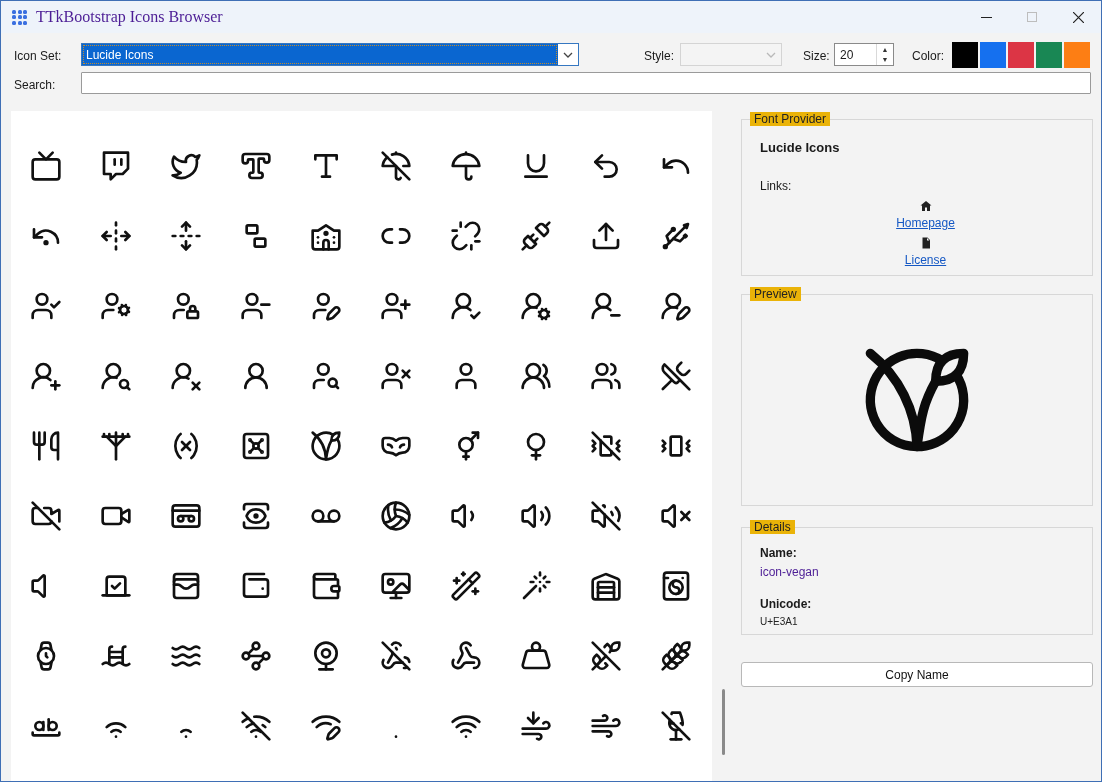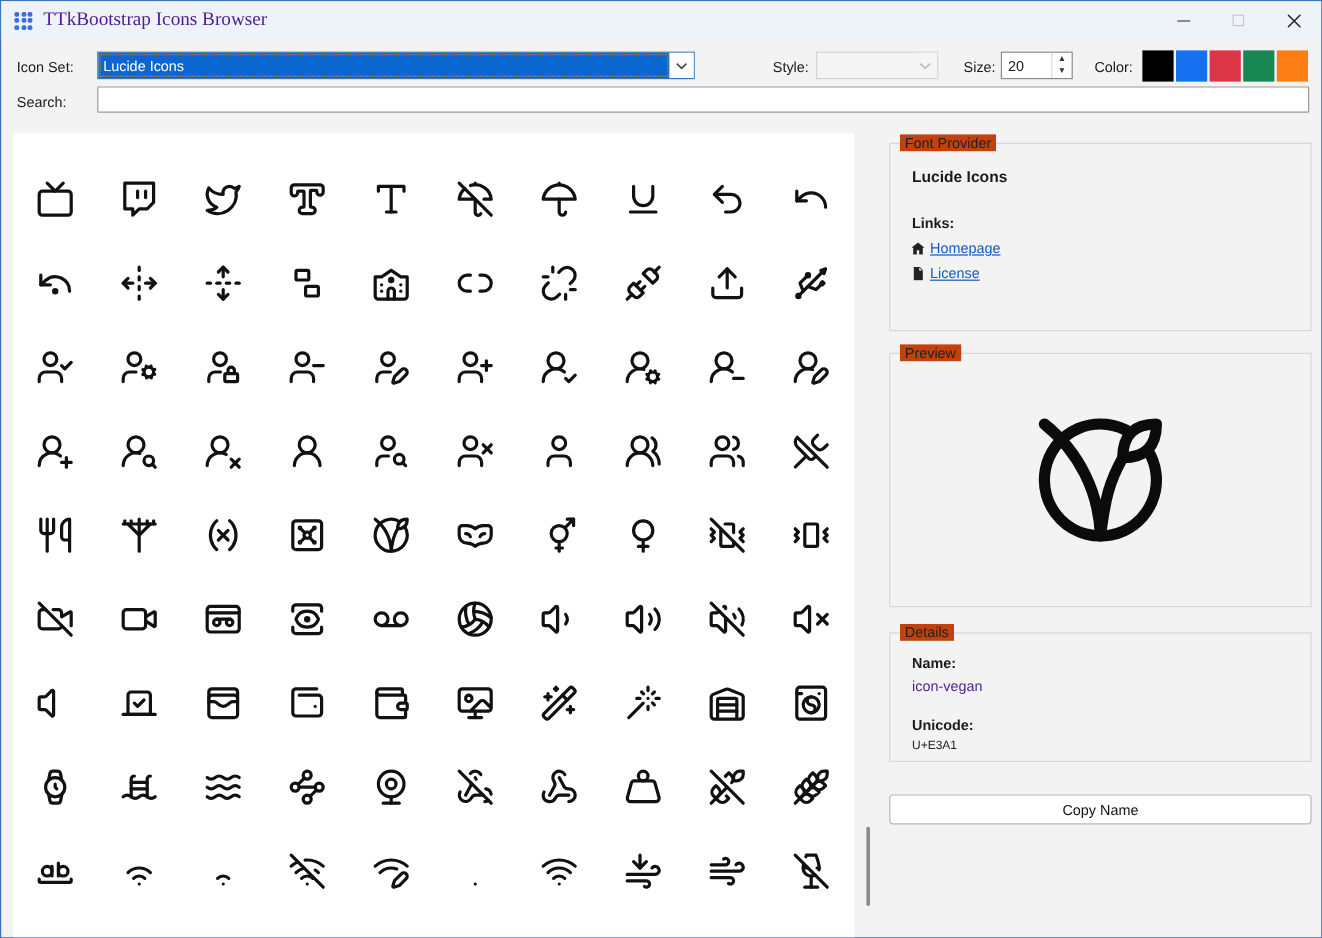--- a/index.html
+++ b/index.html
@@ -41,26 +41,26 @@
   #search-input { position:absolute; left:80px; top:71px; width:1010px; height:22px; background:#fff; border:1px solid #9a9a9a; border-radius:1px; font-family:"Liberation Sans",sans-serif; font-size:12px; padding:0 4px; }
   
   #grid-panel { position:absolute; left:10px; top:110px; width:701px; height:672px; background:#fff; padding-top:20px; }
   #grid { display:grid; grid-template-columns:repeat(10,70px); }
   .cell { width:70px; height:70px; display:flex; align-items:center; justify-content:center; color:#111; }
   .cell svg { width:32px; height:32px; }
   #vscroll { position:absolute; left:716px; top:110px; width:12px; height:672px; }
   #vscroll .thumb { position:absolute; left:5px; top:578px; width:3px; height:66px; background:#8a8a8a; border-radius:2px; }
   
   .groupbox { position:absolute; left:740px; width:352px; border:1px solid #d7d7d7; }
-  .groupbox > .gb-label { position:absolute; top:-8px; left:8px; background:#c2410c; padding:0 4px; font-size:12px; color:#222; }
+  .groupbox > .gb-label { position:absolute; top:-8px; left:8px; background:#eab308; padding:0 4px; font-size:12px; color:#222; }
   #gb-provider { top:118px; height:157px; }
   #gb-provider .name { font-weight:bold; font-size:13px; margin:20px 0 0 18px; }
   #gb-provider .meta { color:#9a9a9a; font-size:12px; margin:6px 0 0 18px; }
-  #gb-provider .links-label { font-weight:bold; margin:24px 0 0 18px; }
-  .linkrow { display:flex; align-items:center; gap:4px; margin:7px 0 0 17px; }
+  #gb-provider .links-label { font-weight:normal; margin:24px 0 0 18px; }
+  .linkrow { display:flex; align-items:center; gap:4px; margin:7px 0 0 17px;flex-direction:column; }
   .linkrow svg { width:12px; height:12px; color:#222; }
   .linkrow a { color:#1558c4; text-decoration:underline; font-size:12px; }
   #gb-preview { top:293px; height:212px; }
   #gb-preview .stage { width:100%; height:100%; display:flex; align-items:center; justify-content:center; color:#0b0b0b; }
   #gb-preview svg { width:112px; height:112px; }
   #gb-details { top:526px; height:108px; }
   #gb-details .dlabel { font-weight:bold; margin:18px 0 0 18px; }
   #gb-details .dname { color:#4c1d95; margin:5px 0 0 18px; }
   #gb-details .dcode { font-family:Liberation Sans, sans-serif; font-size:10px; margin:5px 0 0 18px; color:#222; }
   #copy-btn { position:absolute; left:740px; top:661px; width:352px; height:25px; background:#fff; border:1px solid #b8b8b8; border-radius:3px; display:flex; align-items:center; justify-content:center; font-size:12px; color:#111; }

